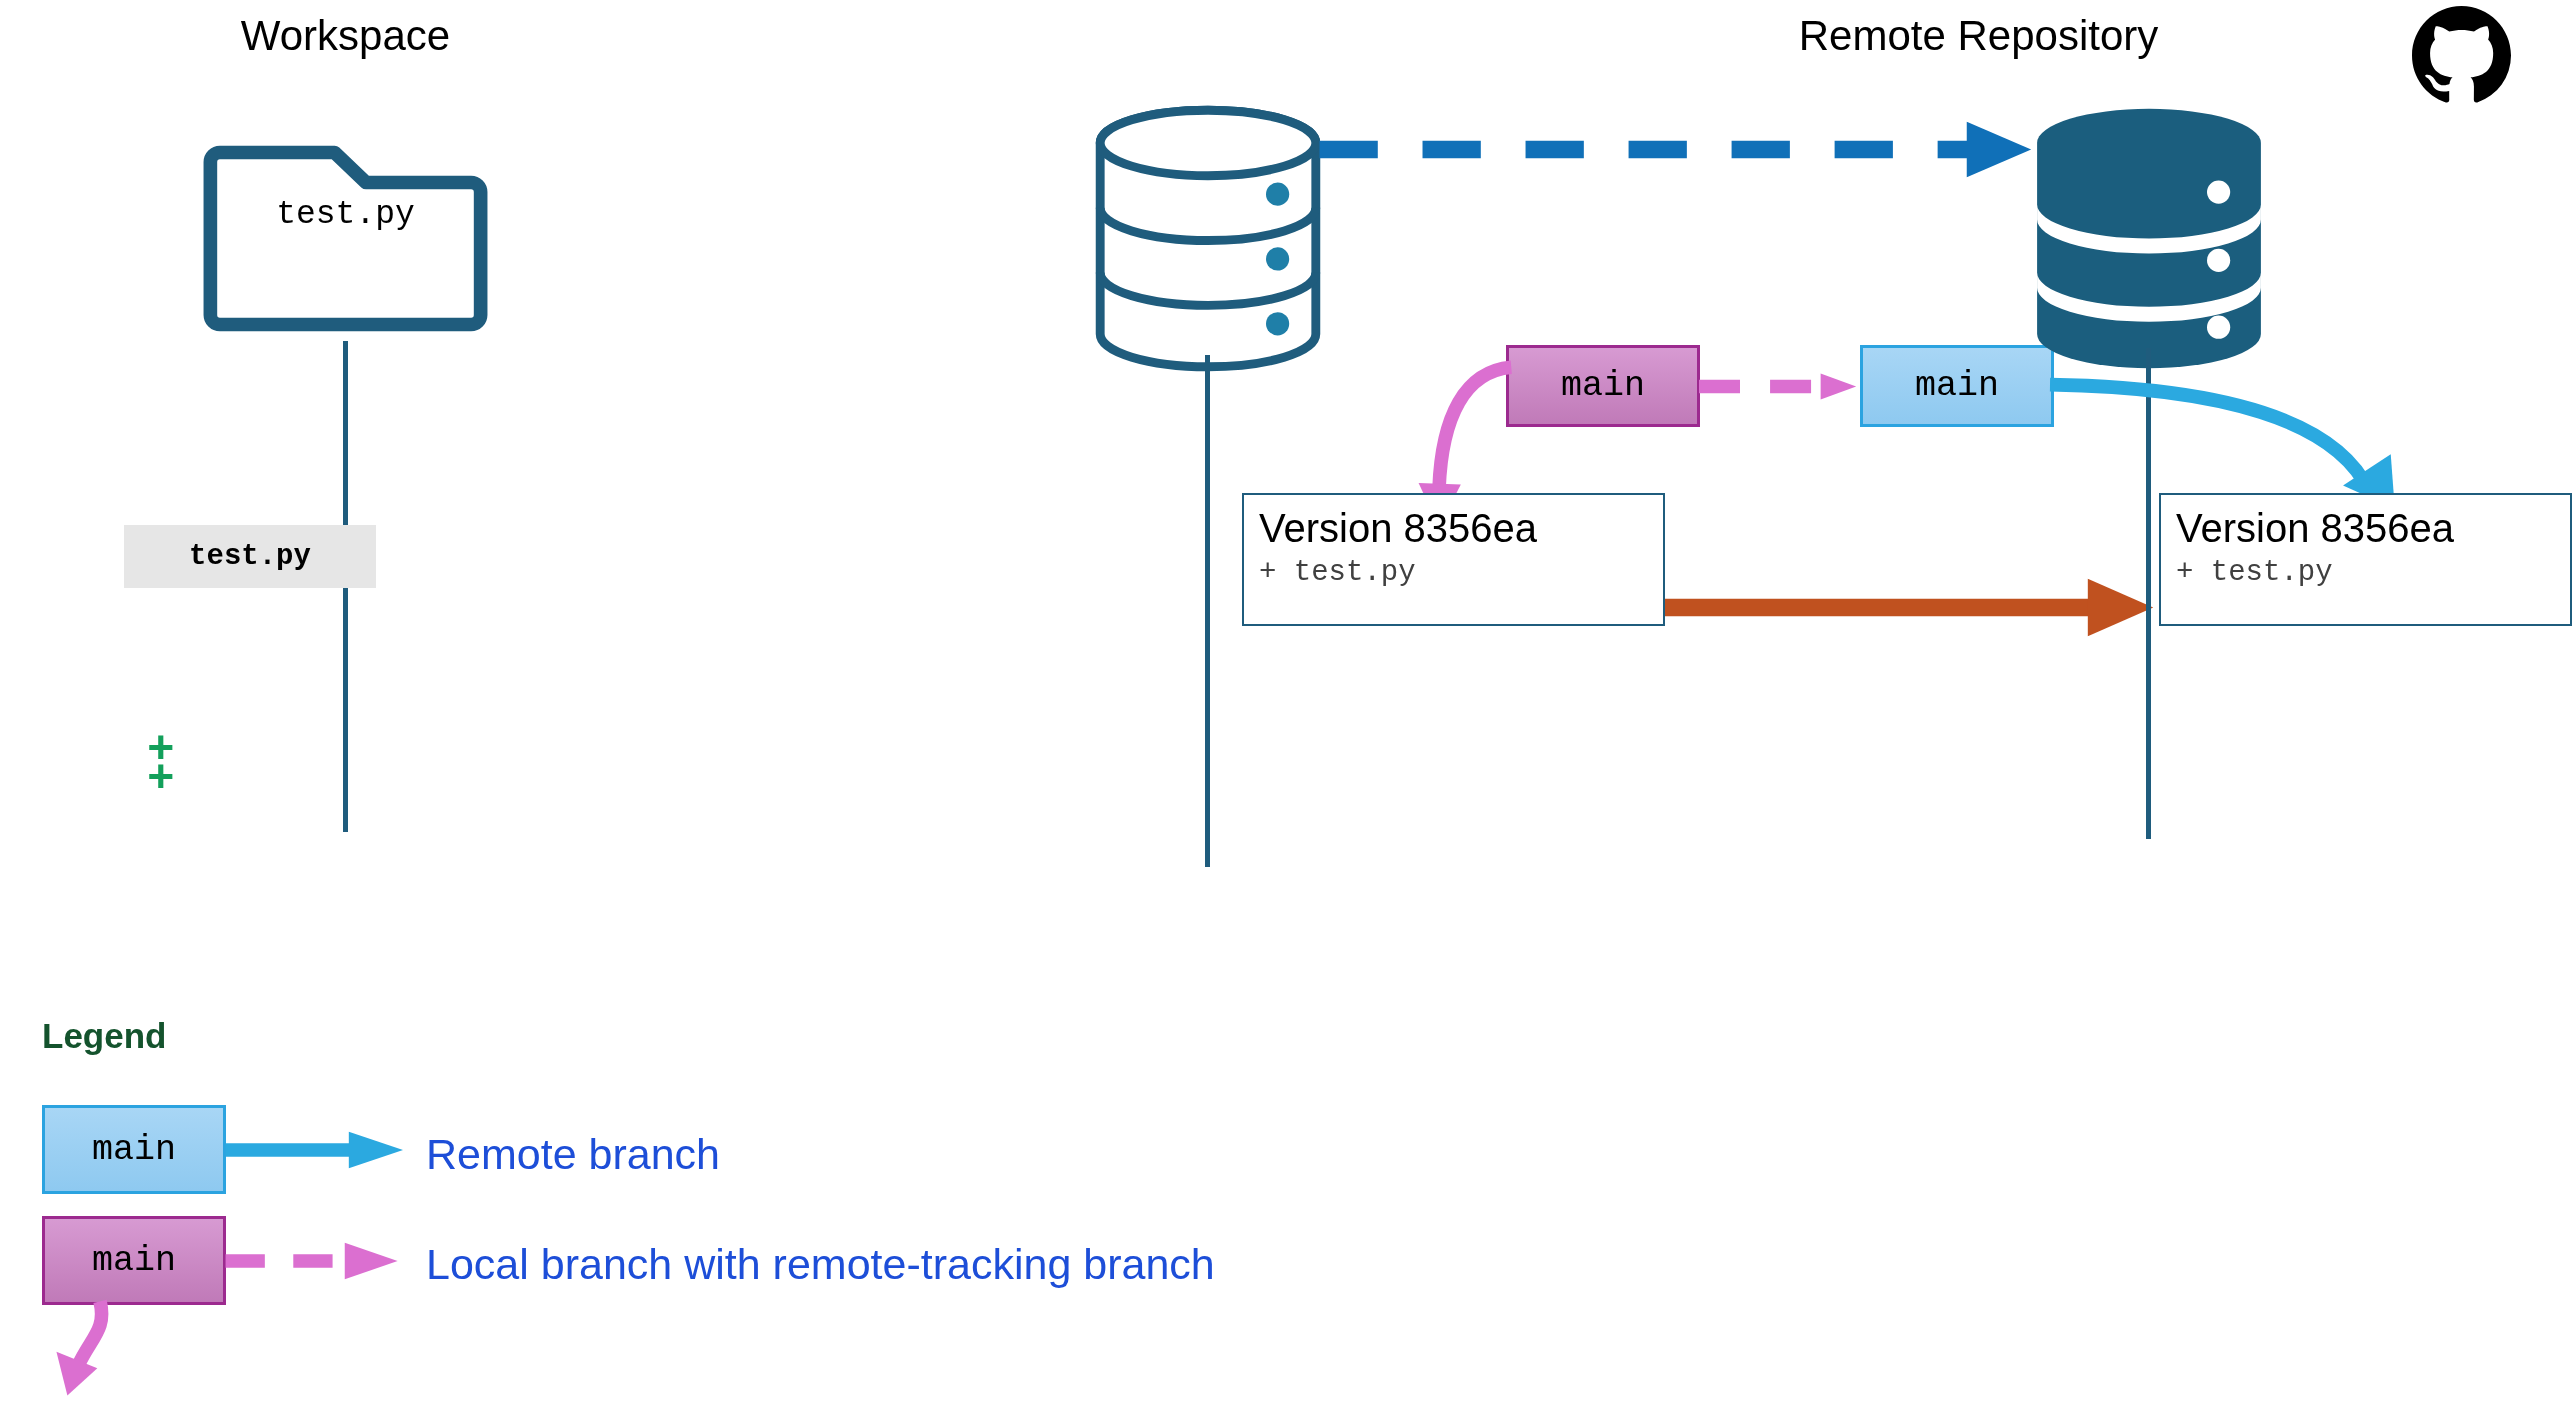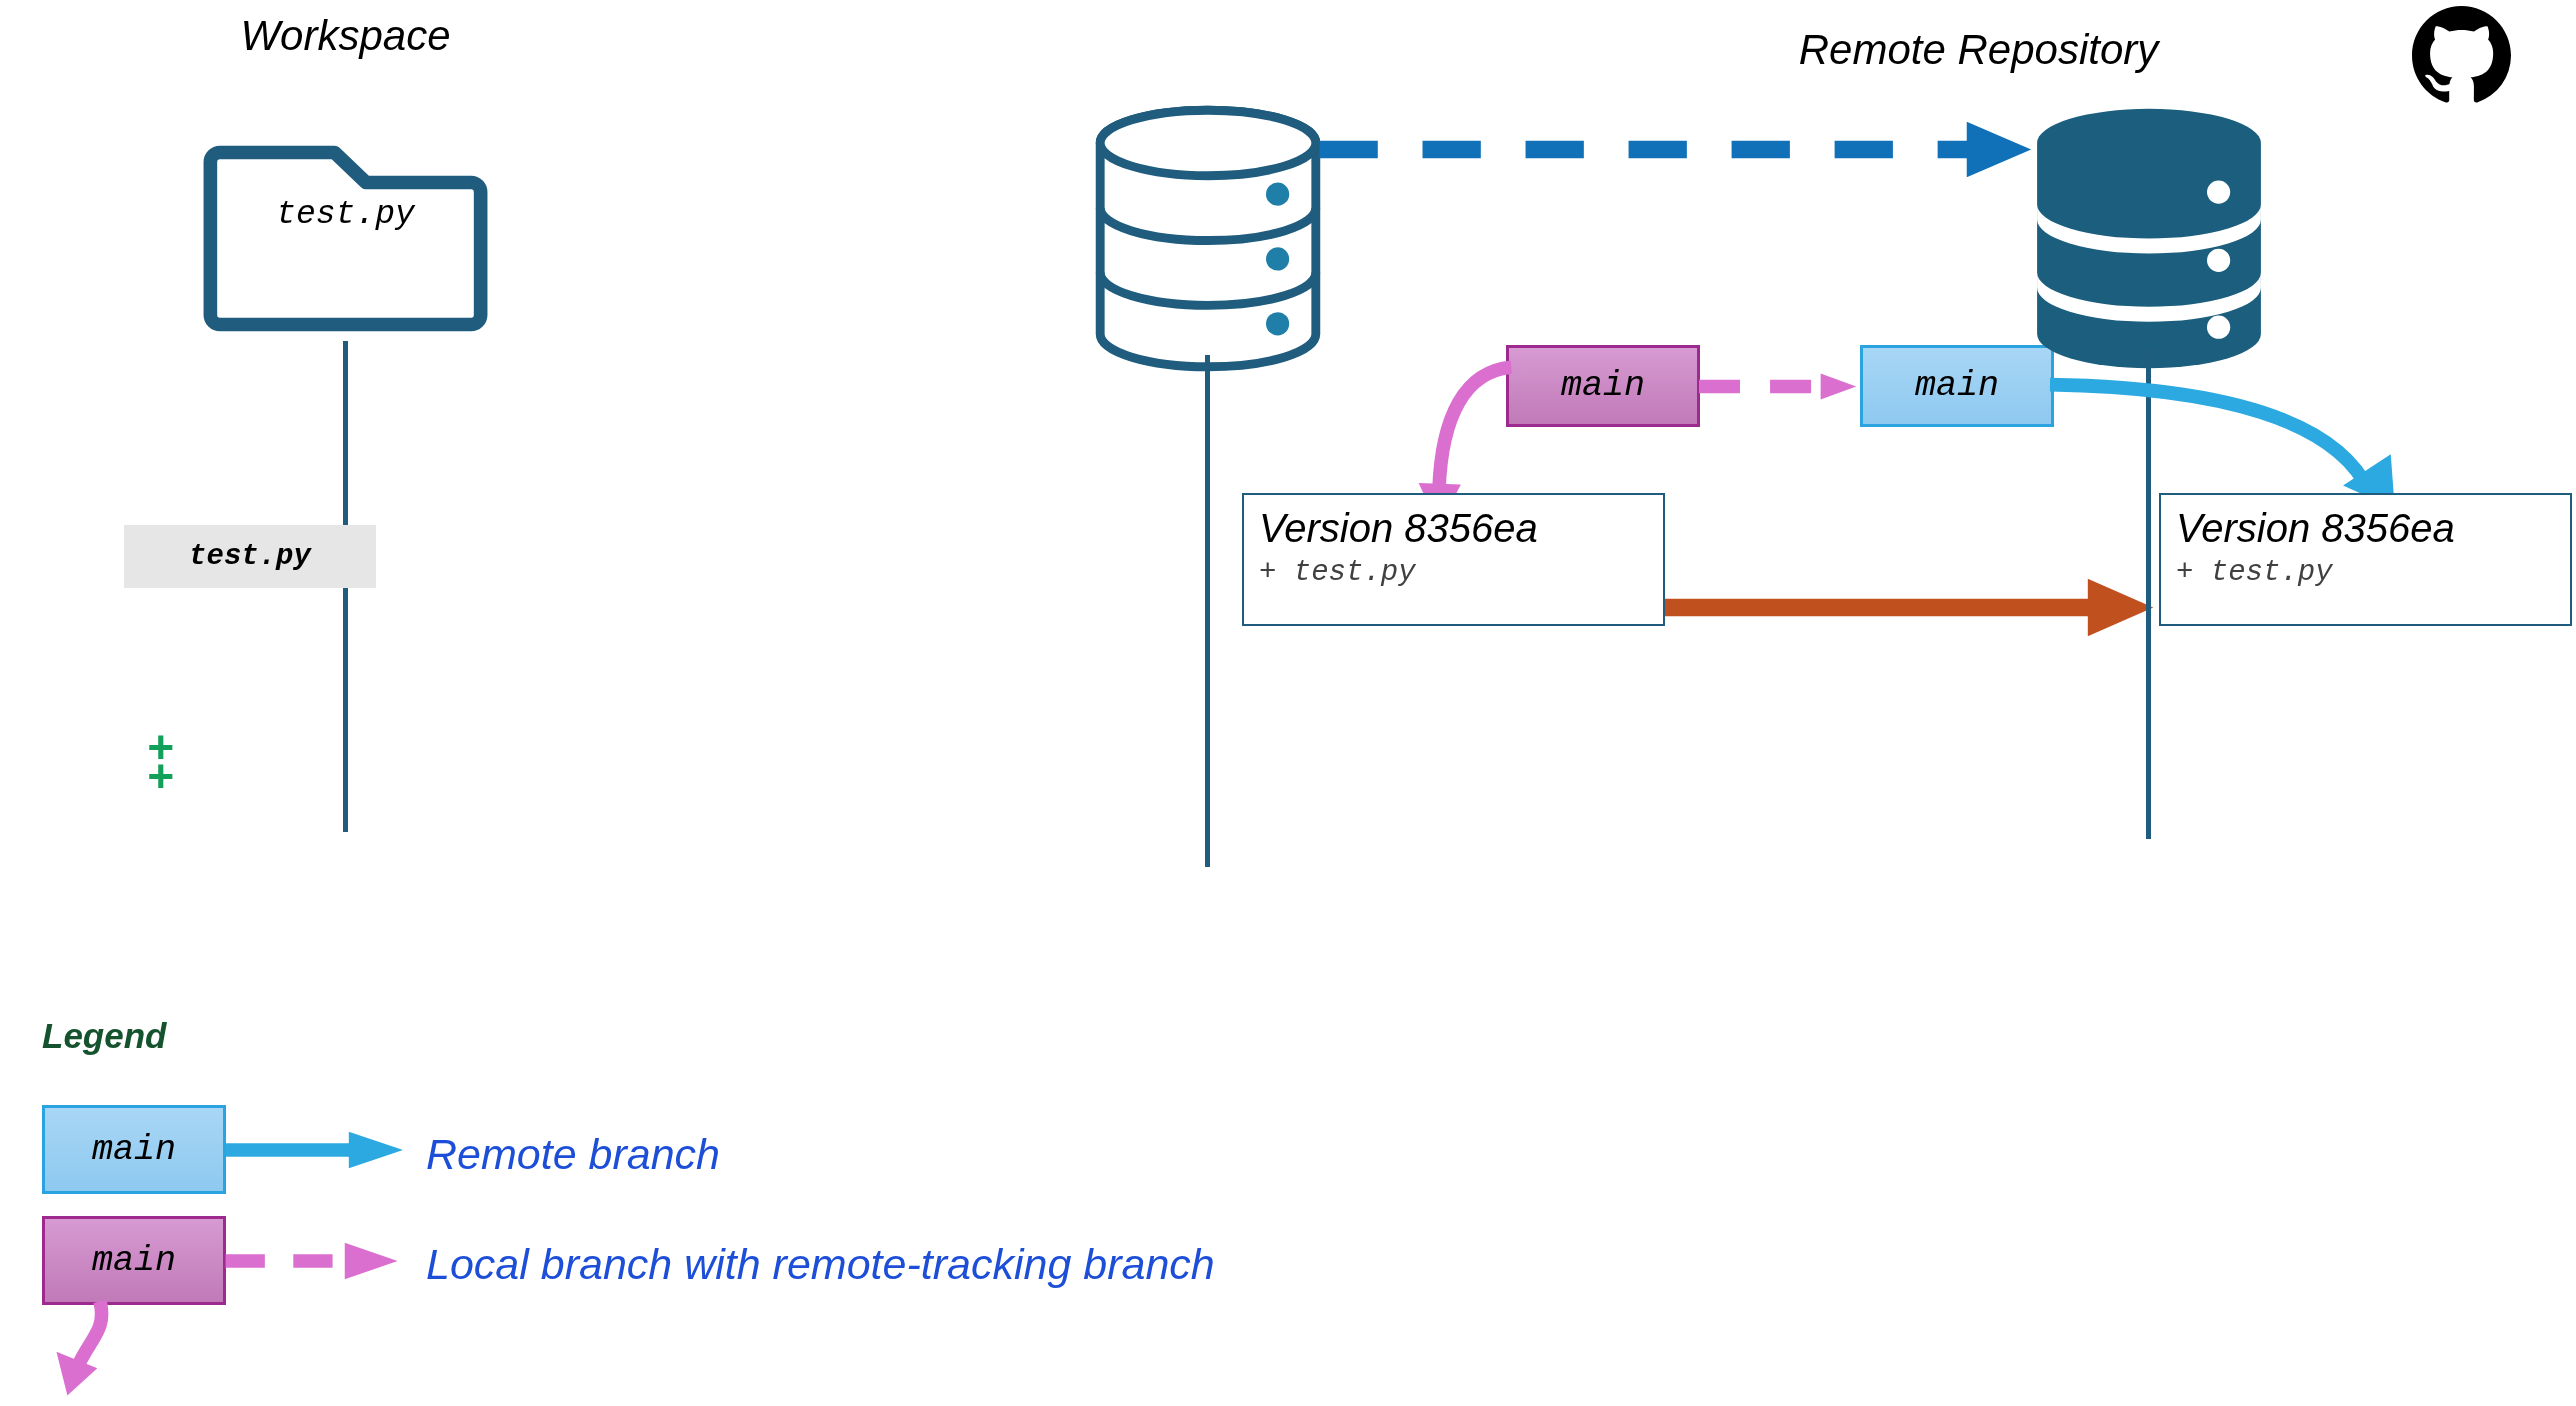--- a/index.html
+++ b/index.html
@@ -9,21 +9,20 @@
   }
   body {
     font-family: "Liberation Sans", sans-serif;
   }
   #stage {
     position: relative;
     width: 2576px;
     height: 1407px;
     background: #ffffff;
     overflow: hidden;
-    font-style: italic;
   }
   .abs { position: absolute; }
 
   
   .col-title {
     font-family: "Liberation Sans", sans-serif;
     font-size: 42px;
     color: #000000;
     white-space: nowrap;
     line-height: 1;
@@ -131,21 +130,21 @@
   svg { display: block; overflow: visible; }
 </style>
 </head>
 <body>
 
 <div id="stage">
 
   <div class="abs col-title" style="left:209px; top:15px; width:273px; text-align:center;">Workspace</div>
 
 
-  <div class="abs col-title" style="left:1569px; top:29px; width:819px; text-align:center;">Remote Repository</div>
+  <div class="abs col-title" style="left:1569px; top:15px; width:819px; text-align:center;">Remote Repository</div>
 
   <div class="abs" style="left:2412px; top:5.5px; width:99px; height:99px;">
     <svg viewBox="0 0 16 16" width="99" height="99" aria-hidden="true">
       <path fill="#000000" d="M8 0C3.58 0 0 3.58 0 8c0 3.54 2.29 6.53 5.47 7.59.4.07.55-.17.55-.38
         0-.19-.01-.82-.01-1.49-2.01.37-2.53-.49-2.69-.94-.09-.23-.48-.94-.82-1.13-.28-.15-.68-.52-.01-.53.63-.01
         1.08.58 1.23.82.72 1.21 1.87.87 2.33.66.07-.52.28-.87.51-1.07-1.78-.2-3.64-.89-3.64-3.95
         0-.87.31-1.59.82-2.15-.08-.2-.36-1.02.08-2.12 0 0 .67-.21 2.2.82.64-.18 1.32-.27 2-.27.68 0
         1.36.09 2 .27 1.53-1.04 2.2-.82 2.2-.82.44 1.1.16 1.92.08 2.12.51.56.82 1.27.82 2.15 0
         3.07-1.87 3.75-3.65 3.95.29.25.54.73.54 1.48 0 1.07-.01 1.93-.01 2.2 0 .21.15.46.55.38A8.01
         8.01 0 0 0 16 8c0-4.42-3.58-8-8-8z"></path>

